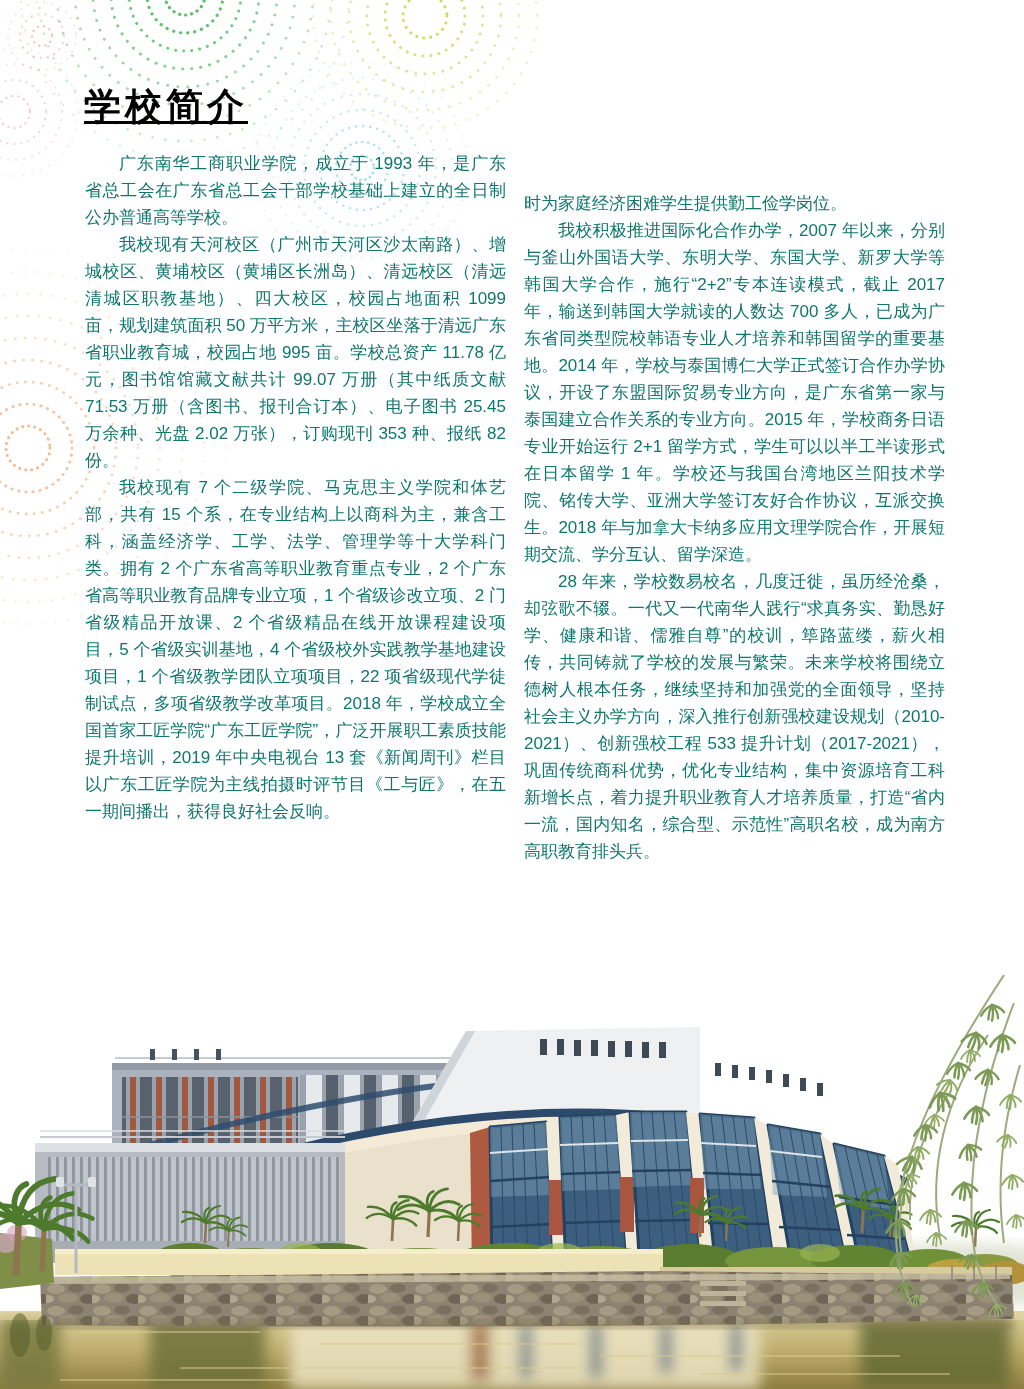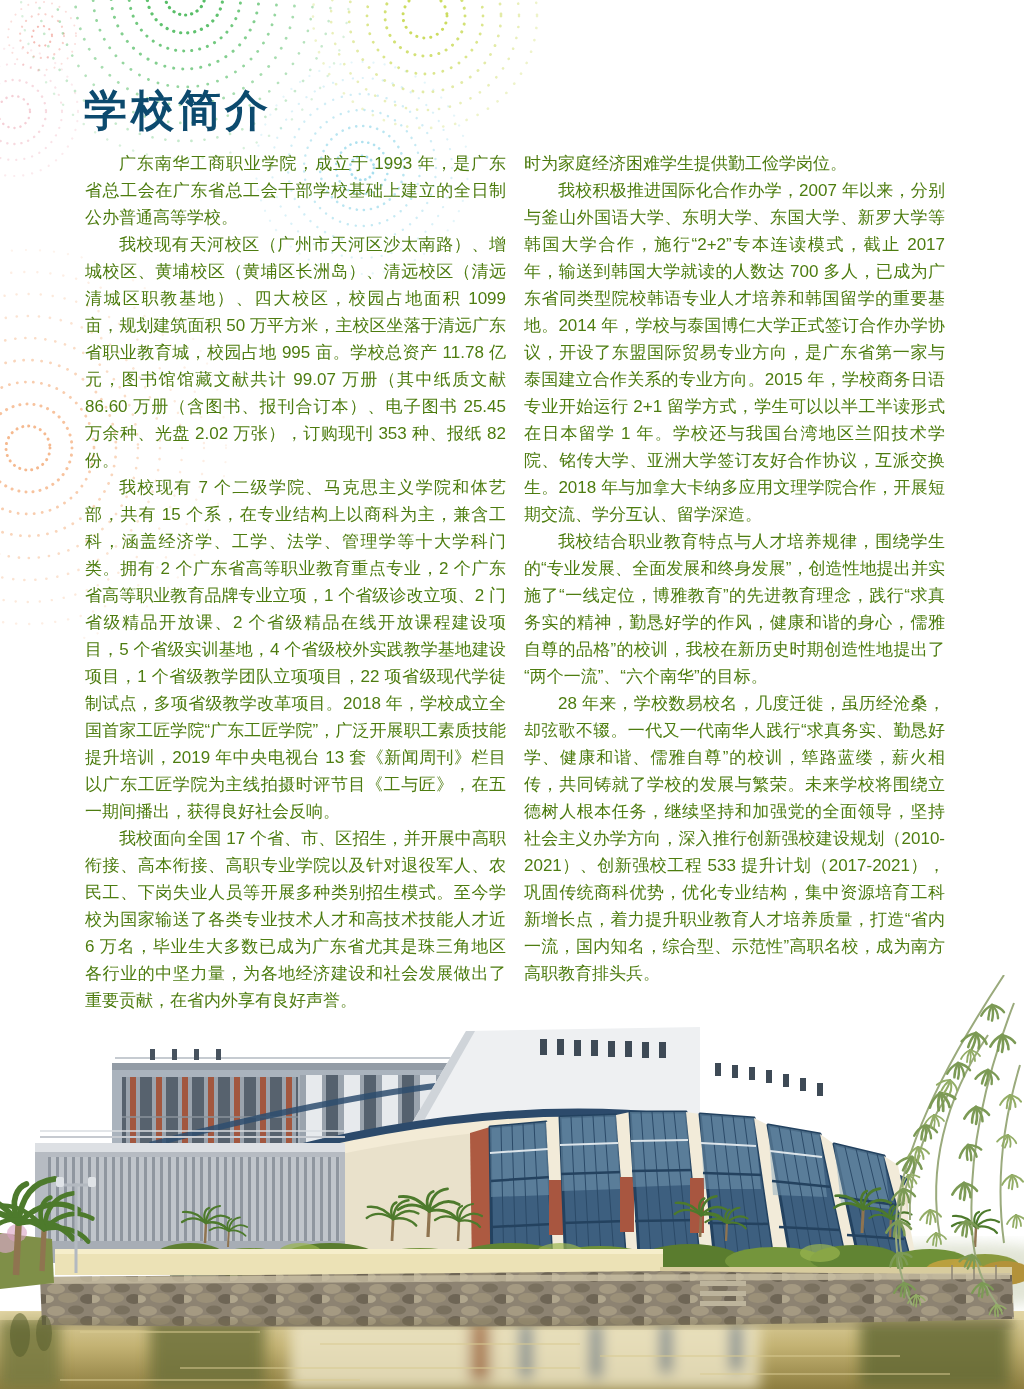--- a/index.html
+++ b/index.html
@@ -1,24 +1,24 @@
 <!DOCTYPE html>
 <html lang="zh"><head>
 <meta charset="utf-8">
 <style>
   html,body{margin:0;padding:0;background:#ffffff;}
   .page{position:relative;width:1024px;height:1389px;background:#ffffff;overflow:hidden;
         font-family:"Liberation Sans","DejaVu Sans",sans-serif;}
   .decor{position:absolute;top:0;left:0;z-index:0;pointer-events:none;}
-  .title{position:absolute;left:84px;top:82px;margin:0;font-size:43px;font-weight:700;
-         color:#0c4a6e;letter-spacing:4px;z-index:2;}
-  .col{position:absolute;top:150px;width:421px;color:#4d7c0f;font-size:17px;line-height:27px;
+  .title{position:absolute;left:84px;top:82px;margin:0;font-size:37px;font-weight:700;
+         color:#000000;letter-spacing:4px;z-index:2;text-decoration:underline;}
+  .col{position:absolute;top:150px;width:421px;color:#0f766e;font-size:17px;line-height:27px;
        text-align:justify;z-index:2;}
   .col p{margin:0;text-indent:2em;}
-  .col p.no-indent{text-indent:0;}
+  .col p.no-indent{text-indent:0;margin-top:40px;}
   .col.left{left:85px;}
   .col.right{left:524px;}
   .photo{position:absolute;left:0;top:975px;width:1024px;height:414px;z-index:1;}
 </style>
 </head>
 <body>
 
 <div class="page">
 
   <svg class="decor" width="600" height="640" viewBox="0 0 600 640" aria-hidden="true">
@@ -78,29 +78,27 @@
         <circle cx="42" cy="36" r="22" stroke-width="2.2" stroke-dasharray="0.1 7" opacity="0.32"></circle>
         <circle cx="42" cy="36" r="34" stroke-width="2" stroke-dasharray="0.1 8" opacity="0.22"></circle>
       </g>
     </g>
   </svg>
 
   <h1 class="title">学校简介</h1>
 
   <div class="col left">
     <p>广东南华工商职业学院，成立于 1993 年，是广东省总工会在广东省总工会干部学校基础上建立的全日制公办普通高等学校。</p>
-    <p>我校现有天河校区（广州市天河区沙太南路）、增城校区、黄埔校区（黄埔区长洲岛）、清远校区（清远清城区职教基地）、四大校区，校园占地面积 1099 亩，规划建筑面积 50 万平方米，主校区坐落于清远广东省职业教育城，校园占地 995 亩。学校总资产 11.78 亿元，图书馆馆藏文献共计 99.07 万册（其中纸质文献 86.60 万册（含图书、报刊合订本）、电子图书 25.45 万余种、光盘 2.02 万张），订购现刊 353 种、报纸 82 份。</p>
+    <p>我校现有天河校区（广州市天河区沙太南路）、增城校区、黄埔校区（黄埔区长洲岛）、清远校区（清远清城区职教基地）、四大校区，校园占地面积 1099 亩，规划建筑面积 50 万平方米，主校区坐落于清远广东省职业教育城，校园占地 995 亩。学校总资产 11.78 亿元，图书馆馆藏文献共计 99.07 万册（其中纸质文献 71.53 万册（含图书、报刊合订本）、电子图书 25.45 万余种、光盘 2.02 万张），订购现刊 353 种、报纸 82 份。</p>
     <p>我校现有 7 个二级学院、马克思主义学院和体艺部，共有 15 个系，在专业结构上以商科为主，兼含工科，涵盖经济学、工学、法学、管理学等十大学科门类。拥有 2 个广东省高等职业教育重点专业，2 个广东省高等职业教育品牌专业立项，1 个省级诊改立项、2 门省级精品开放课、2 个省级精品在线开放课程建设项目，5 个省级实训基地，4 个省级校外实践教学基地建设项目，1 个省级教学团队立项项目，22 项省级现代学徒制试点，多项省级教学改革项目。2018 年，学校成立全国首家工匠学院“广东工匠学院”，广泛开展职工素质技能提升培训，2019 年中央电视台 13 套《新闻周刊》栏目以广东工匠学院为主线拍摄时评节目《工与匠》，在五一期间播出，获得良好社会反响。</p>
-    <p>我校面向全国 17 个省、市、区招生，并开展中高职衔接、高本衔接、高职专业学院以及针对退役军人、农民工、下岗失业人员等开展多种类别招生模式。至今学校为国家输送了各类专业技术人才和高技术技能人才近 6 万名，毕业生大多数已成为广东省尤其是珠三角地区各行业的中坚力量，为各地经济建设和社会发展做出了重要贡献，在省内外享有良好声誉。</p>
   </div>
 
   <div class="col right">
     <p class="no-indent">时为家庭经济困难学生提供勤工俭学岗位。</p>
     <p>我校积极推进国际化合作办学，2007 年以来，分别与釜山外国语大学、东明大学、东国大学、新罗大学等韩国大学合作，施行“2+2”专本连读模式，截止 2017 年，输送到韩国大学就读的人数达 700 多人，已成为广东省同类型院校韩语专业人才培养和韩国留学的重要基地。2014 年，学校与泰国博仁大学正式签订合作办学协议，开设了东盟国际贸易专业方向，是广东省第一家与泰国建立合作关系的专业方向。2015 年，学校商务日语专业开始运行 2+1 留学方式，学生可以以半工半读形式在日本留学 1 年。学校还与我国台湾地区兰阳技术学院、铭传大学、亚洲大学签订友好合作协议，互派交换生。2018 年与加拿大卡纳多应用文理学院合作，开展短期交流、学分互认、留学深造。</p>
-    <p>我校结合职业教育特点与人才培养规律，围绕学生的“专业发展、全面发展和终身发展”，创造性地提出并实施了“一线定位，博雅教育”的先进教育理念，践行“求真务实的精神，勤恳好学的作风，健康和谐的身心，儒雅自尊的品格”的校训，我校在新历史时期创造性地提出了“两个一流”、“六个南华”的目标。</p>
     <p>28 年来，学校数易校名，几度迁徙，虽历经沧桑，却弦歌不辍。一代又一代南华人践行“求真务实、勤恳好学、健康和谐、儒雅自尊”的校训，筚路蓝缕，薪火相传，共同铸就了学校的发展与繁荣。未来学校将围绕立德树人根本任务，继续坚持和加强党的全面领导，坚持社会主义办学方向，深入推行创新强校建设规划（2010-2021）、创新强校工程 533 提升计划（2017-2021），巩固传统商科优势，优化专业结构，集中资源培育工科新增长点，着力提升职业教育人才培养质量，打造“省内一流，国内知名，综合型、示范性”高职名校，成为南方高职教育排头兵。</p>
   </div>
 
   <div class="photo">
   <svg width="1024" height="414" viewBox="0 0 1024 414" aria-hidden="true">
     <defs>
       <linearGradient id="waterg" x1="0" y1="0" x2="0" y2="1">
         <stop offset="0" stop-color="#ddd0a0"></stop>
         <stop offset="0.45" stop-color="#c3b273"></stop>
         <stop offset="1" stop-color="#8d7d3f"></stop>

